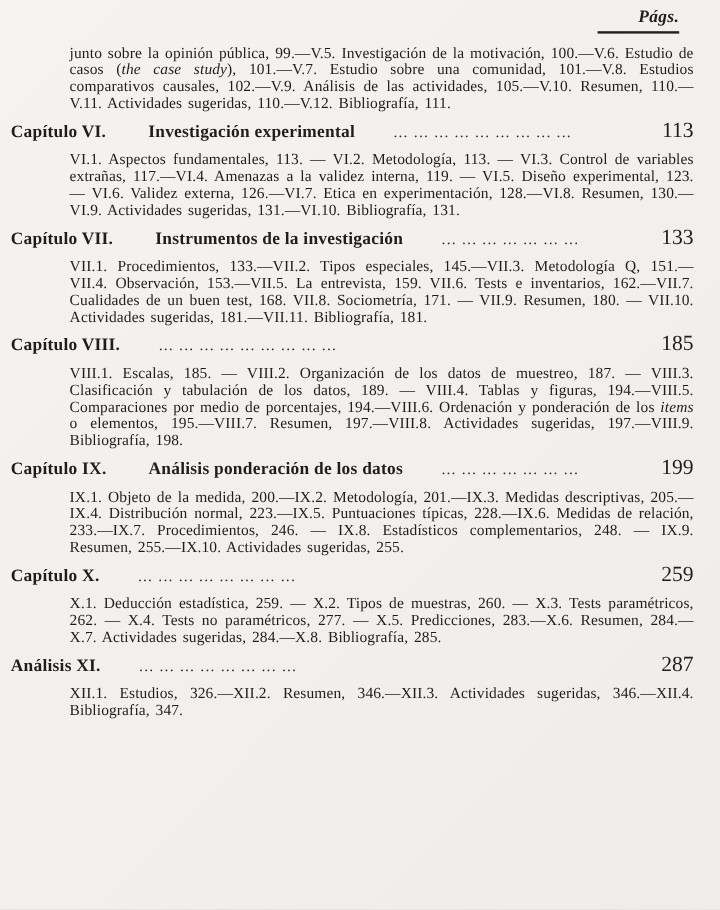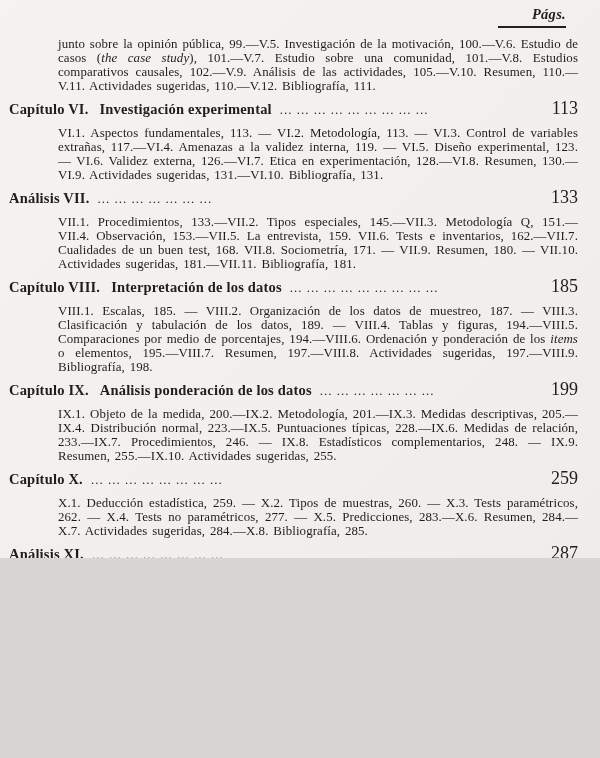--- a/index.html
+++ b/index.html
@@ -1,19 +1,19 @@
 <!DOCTYPE html>
 <html lang="es"><head>
 <meta charset="utf-8">
 <style>
   html,body{margin:0;padding:0;}
   body{background:#d8d6d2;}
   .page{
     position:relative;
-    width:600px;height:558px;
+    width:600px;height:758px;
     margin:0 auto;
     background:linear-gradient(135deg,#f4f3f0 0%,#f1f0ec 55%,#eeede9 100%);
     color:#201d1a;
     font-family:"Liberation Serif","DejaVu Serif",serif;
     box-sizing:border-box;
     padding:6px 22px 10px 9px;
     overflow:hidden;
   }
   
   .pags-wrap{
@@ -42,20 +42,21 @@
   .cont{margin-top:9px;}
   .sub i{}
   
   .ch-row{
     display:flex;
     align-items:baseline;
     margin:7px 0 8px 0;
     font-size:14.5px;
     line-height:16px;
     white-space:nowrap;
+    gap:24px;
   }
   .ch-label{font-weight:bold;flex:0 0 auto;letter-spacing:.2px;}
   .ch-title{font-weight:bold;flex:0 0 auto;margin-left:11px;letter-spacing:.2px;}
   .ch-leader{
     flex:1 1 auto;
     overflow:hidden;
     margin-left:8px;
     font-size:13px;
     letter-spacing:1px;
     color:#2a2622;
@@ -82,29 +83,29 @@
 
   <div class="ch-row">
     <span class="ch-label">Capítulo VI.</span>
     <span class="ch-title">Investigación experimental</span>
     <span class="ch-leader">... ... ... ... ... ... ... ... ...</span>
     <span class="ch-page">113</span>
   </div>
   <p class="sub">VI.1. Aspectos fundamentales, 113. — VI.2. Metodología, 113. — VI.3. Control de variables extrañas, 117.—VI.4. Amenazas a la validez interna, 119. — VI.5. Diseño experimental, 123. — VI.6. Validez externa, 126.—VI.7. Etica en experimentación, 128.—VI.8. Resumen, 130.—VI.9. Actividades sugeridas, 131.—VI.10. Bibliografía, 131.</p>
 
   <div class="ch-row">
-    <span class="ch-label">Análisis VII.</span>
+    <span class="ch-label">Capítulo VII.</span>
+    <span class="ch-title">Instrumentos de la investigación</span>
     <span class="ch-leader">... ... ... ... ... ... ...</span>
     <span class="ch-page">133</span>
   </div>
   <p class="sub">VII.1. Procedimientos, 133.—VII.2. Tipos especiales, 145.—VII.3. Metodología Q, 151.—VII.4. Observación, 153.—VII.5. La entrevista, 159. VII.6. Tests e inventarios, 162.—VII.7. Cualidades de un buen test, 168. VII.8. Sociometría, 171. — VII.9. Resumen, 180. — VII.10. Actividades sugeridas, 181.—VII.11. Bibliografía, 181.</p>
 
   <div class="ch-row">
     <span class="ch-label">Capítulo VIII.</span>
-    <span class="ch-title">Interpretación de los datos</span>
     <span class="ch-leader">... ... ... ... ... ... ... ... ...</span>
     <span class="ch-page">185</span>
   </div>
   <p class="sub"><span>VIII.1. Escalas, 185. — VIII.2. Organización de los datos de muestreo, 187. — VIII.3. Clasificación y tabulación de los datos, 189. — VIII.4. Tablas y figuras, 194.—VIII.5. Comparaciones por medio de porcentajes, 194.—VIII.6. Ordenación y ponderación de los </span><i>items</i><span> o elementos, 195.—VIII.7. Resumen, 197.—VIII.8. Actividades sugeridas, 197.—VIII.9. Bibliografía, 198.</span></p>
 
   <div class="ch-row">
     <span class="ch-label">Capítulo IX.</span>
     <span class="ch-title">Análisis ponderación de los datos</span>
     <span class="ch-leader">... ... ... ... ... ... ...</span>
     <span class="ch-page">199</span>
@@ -117,14 +118,15 @@
     <span class="ch-page">259</span>
   </div>
   <p class="sub">X.1. Deducción estadística, 259. — X.2. Tipos de muestras, 260. — X.3. Tests paramétricos, 262. — X.4. Tests no paramétricos, 277. — X.5. Predicciones, 283.—X.6. Resumen, 284.—X.7. Actividades sugeridas, 284.—X.8. Bibliografía, 285.</p>
 
   <div class="ch-row">
     <span class="ch-label">Análisis XI.</span>
     <span class="ch-leader">... ... ... ... ... ... ... ...</span>
     <span class="ch-page">287</span>
   </div>
 
+  <p class="sub">XII.1. Estudios, 326.—XII.2. Resumen, 346.—XII.3. Actividades sugeridas, 346.—XII.4. Bibliografía, 347.</p>
 
 </div>
 
 </body></html>

